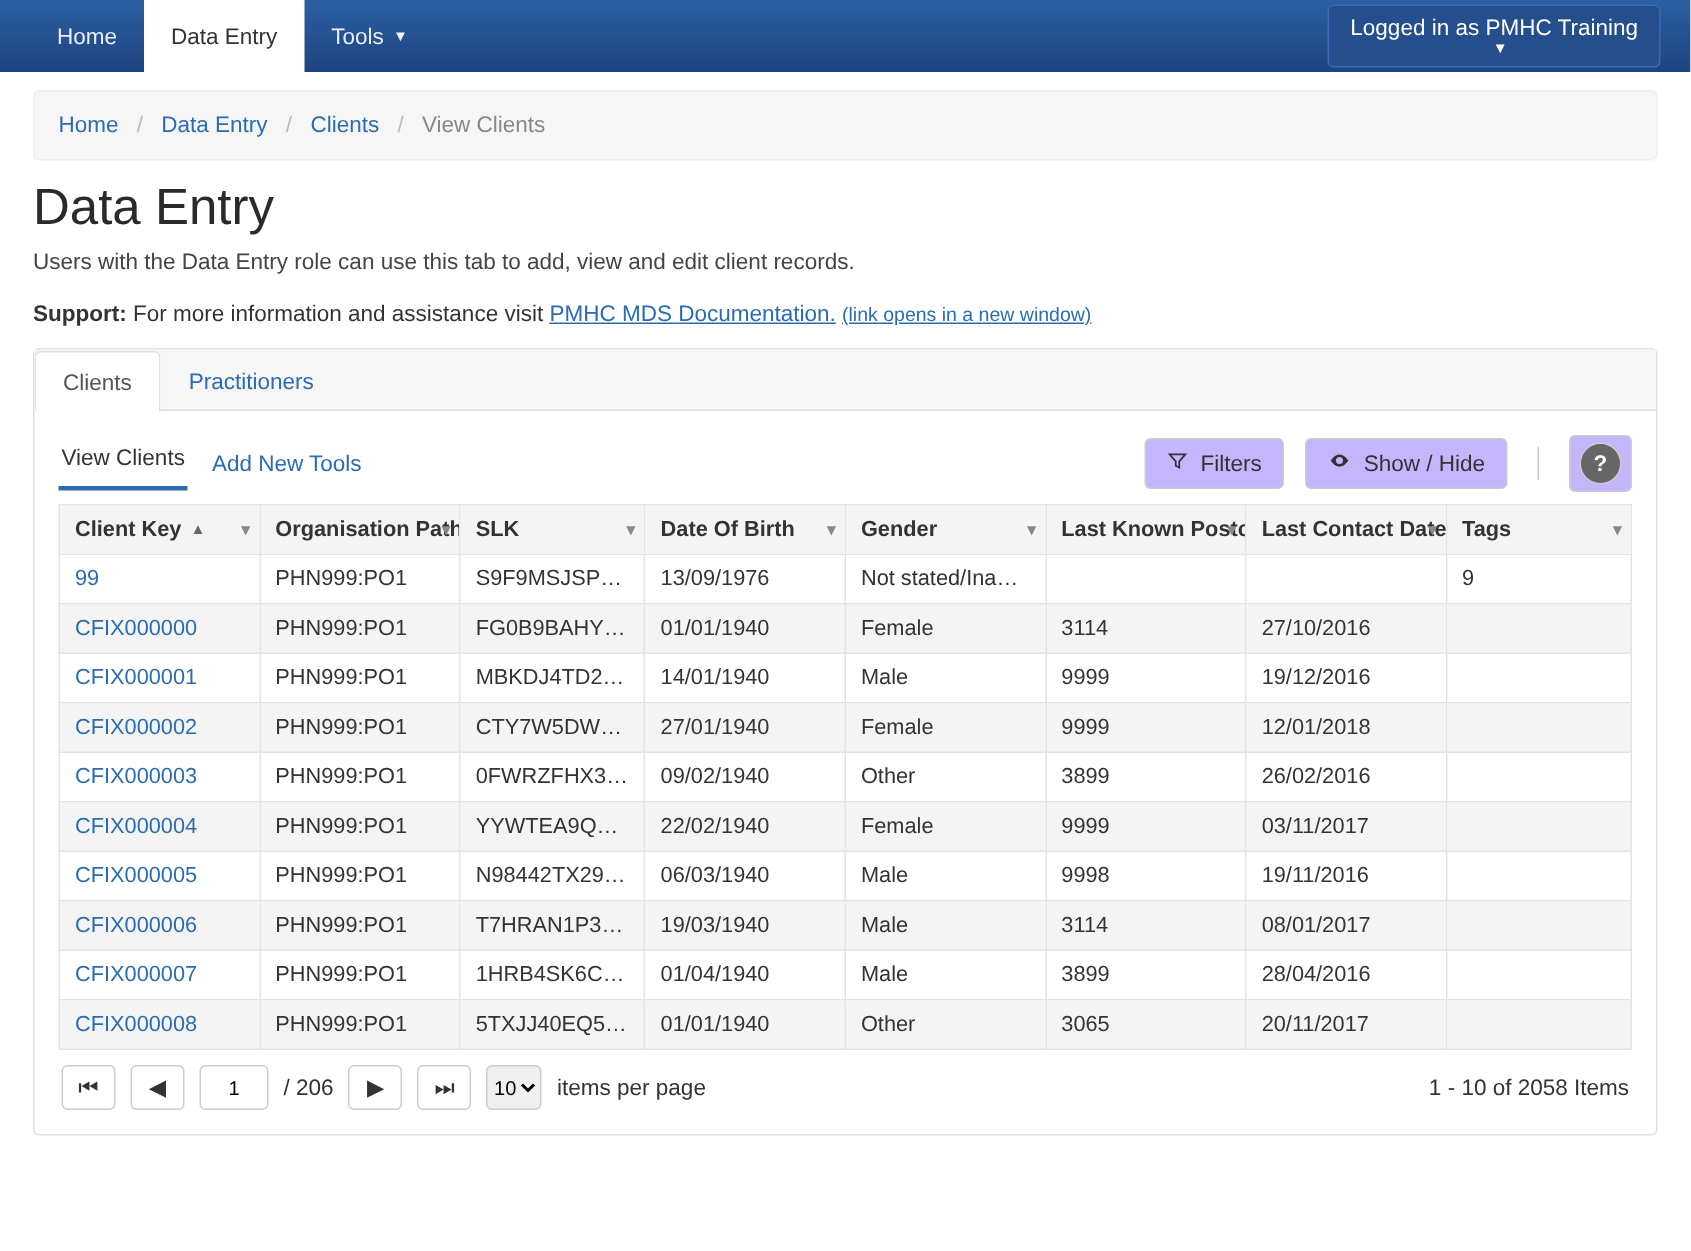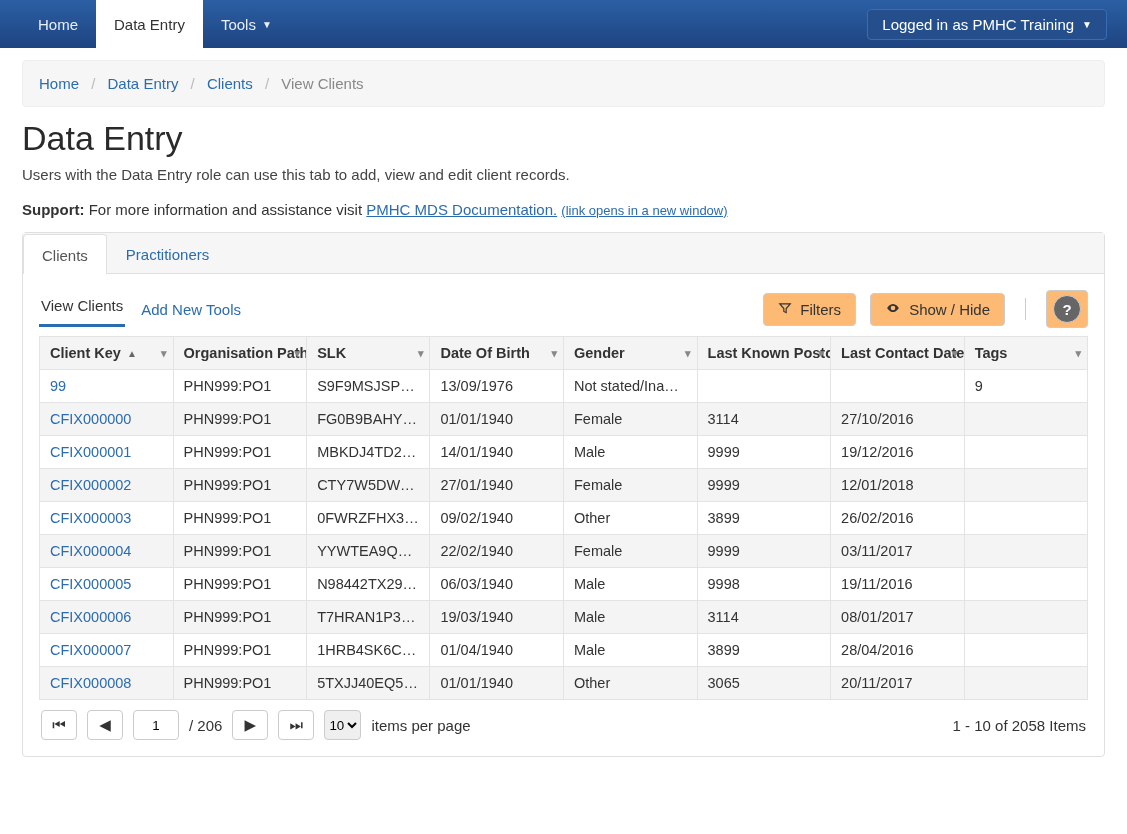--- a/index.html
+++ b/index.html
@@ -4,21 +4,21 @@
 <style>
   * { box-sizing: border-box; }
   html, body { margin:0; padding:0; font-family: -apple-system, "Segoe UI", Arial, sans-serif; font-size:15px; color:#333; background:#fff; }
   a { color:#2b6cb0; text-decoration:none; }
 
   .topnav { background: linear-gradient(#2b5fa4,#1e4480); height:48px; display:flex; align-items:center; padding:0 20px; color:#fff; gap:0; }
   .topnav .nav-item { padding:0 18px; height:48px; display:flex; align-items:center; color:#e9eef7; cursor:pointer; }
   .topnav .nav-item.active { background:#fff; color:#333; }
   .topnav .nav-item .caret { margin-left:6px; font-size:10px; }
   .topnav .spacer { flex:1; }
-  .login-badge { background:#244f8c; border:1px solid #3a6cb5; border-radius:4px; padding:6px 14px; display:flex; align-items:center; color:#fff; cursor:pointer; font-size:15px; }
+  .login-badge { background:#244f8c; border:1px solid #3a6cb5; border-radius:4px; padding:6px 14px; display:flex; align-items:center; color:#fff; cursor:pointer; font-size:15px;flex-direction:column; }
   .login-badge .caret { margin-left:8px; font-size:10px; }
 
   .page { padding:0 22px 40px; }
   .breadcrumbs { background:#f6f6f6; border:1px solid #eee; border-radius:4px; margin:12px 0 12px; padding:14px 16px; color:#555; font-size:15px; }
   .breadcrumbs .sep { color:#bbb; margin:0 8px; }
   .breadcrumbs .crumb { color:#2b6cb0; cursor:pointer; }
   .breadcrumbs .current { color:#888; }
 
   h1.page-title { font-size:34px; font-weight:400; margin:8px 0 8px; color:#2a2a2a; }
   .subtitle { color:#444; margin-bottom:18px; }
@@ -29,21 +29,21 @@
 
   .tabs-outer { border:1px solid #e0e0e0; border-radius:4px; }
   .tab-strip { display:flex; align-items:flex-end; border-bottom:1px solid #e0e0e0; background:#f6f6f6; padding-left:0; }
   .tab { padding:12px 18px 10px; border:1px solid transparent; border-bottom:none; color:#2b6cb0; cursor:pointer; border-top-left-radius:4px; border-top-right-radius:4px; font-size:15px; }
   .tab.active { background:#fff; color:#555; border-color:#e0e0e0; position:relative; top:1px; }
 
   .toolbar { display:flex; align-items:center; padding:16px 16px 8px; gap:14px; }
   .subtab { color:#2b6cb0; padding:6px 2px; cursor:pointer; font-size:15px; }
   .subtab.active { color:#333; border-bottom:3px solid #2b6cb0; padding-bottom:10px; }
   .toolbar .spacer { flex:1; }
-  .tbtn { border:1px solid #ccc; background:#fdba74; border-radius:4px; padding:7px 14px; display:inline-flex; align-items:center; gap:8px; cursor:pointer; font-size:15px; color:#333; }
+  .tbtn { border:1px solid #ccc; background:#c4b5fd; border-radius:4px; padding:7px 14px; display:inline-flex; align-items:center; gap:8px; cursor:pointer; font-size:15px; color:#333; }
   .divider-v { width:1px; height:22px; background:#ccc; margin:0 6px; }
   .help-btn { width:28px; height:28px; border-radius:14px; background:#666; color:#fff; display:flex; align-items:center; justify-content:center; font-weight:600; border:1px solid #ccc; cursor:pointer; }
 
   .grid-wrap { padding:0 16px 16px; }
   table.grid { width:100%; border-collapse:collapse; table-layout:fixed; font-size:14.5px; }
   table.grid th, table.grid td { border:1px solid #e3e3e3; padding:8px 10px; text-align:left; overflow:hidden; text-overflow:ellipsis; white-space:nowrap; }
   table.grid th { background:#f4f4f4; font-weight:600; position:relative;text-align:center; }
   table.grid tbody tr:nth-child(even) td { background:#f4f4f4; }
   table.grid tbody tr:nth-child(odd) td { background:#fff; }
   .th-inner { display:flex; align-items:center; gap:6px; }

